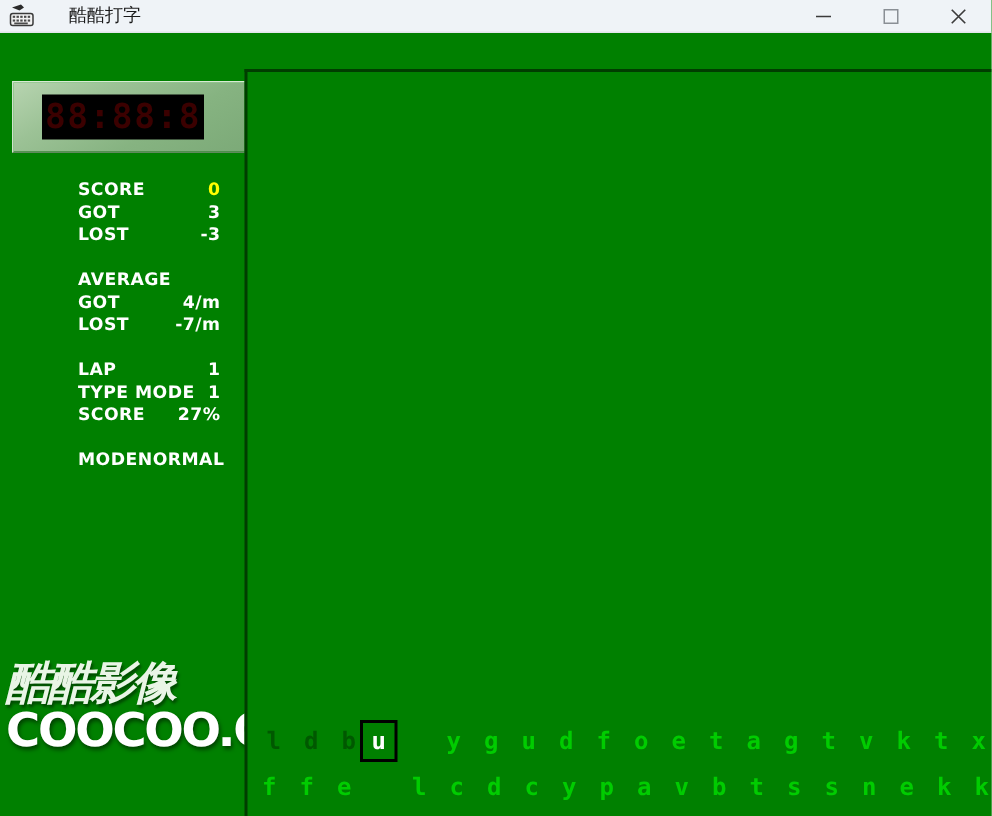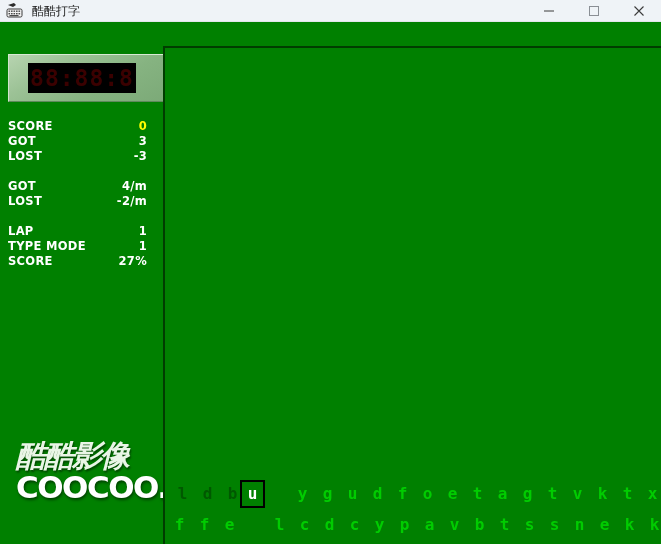--- a/index.html
+++ b/index.html
@@ -37,24 +37,24 @@
   }
   .title-icon {
     width: 22px;
     height: 22px;
     margin-left: 4px;
     position: relative;
     flex: none;
   }
   .title-icon svg { display: block; }
   .title-text {
-    font-family: Liberation Serif, serif;
+    font-family: Liberation Mono, monospace;
     font-size: 12px;
     color: #1a1a1a;
-    margin-left: 6px;
+    margin-left: 20px;
     line-height: 22px;
     white-space: nowrap;
   }
   .win-controls {
     position: absolute;
     right: 0; top: 0;
     height: 22px;
     display: flex;
   }
   .win-btn {
@@ -148,38 +148,39 @@
     top: 75px;
     width: 155px;
   }
   .stat-row {
     display: flex;
     justify-content: space-between;
     align-items: flex-start;
     height: 15px;
     padding: 0 8px 0 8px;
     box-sizing: border-box;
+    margin-left: 44px;
   }
   .stat-row .lbl,
   .stat-row .val {
     font-family: "DejaVu Sans", sans-serif;
     font-size: 11.5px;
     font-weight: bold;
     color: #ffffff;
     line-height: 15px;
     white-space: nowrap;
     letter-spacing: 0.3px;
   }
   .stat-row .val.accent { color: #ffff00; }
   .stat-gap { height: 15px; }
 
   
   .logo {
     position: absolute;
-    left: 16px;
+    left: 4px;
     top: 395px;
     width: 145px;
     height: 70px;
   }
   .logo-cn {
     font-family: "DejaVu Sans", sans-serif;
     font-size: 30px;
     font-weight: bold;
     color: #e9f5e6;
     letter-spacing: -2px;
@@ -305,45 +306,53 @@
         <span class="val">3</span>
       </div>
       <div class="stat-row">
         <span class="lbl">LOST</span>
         <span class="val">-3</span>
       </div>
 
       <div class="stat-gap"></div>
 
       <div class="stat-row">
+        <span class="lbl">AVERAGE</span>
+        <span class="val"></span>
+      </div>
+      <div class="stat-row">
         <span class="lbl">GOT</span>
         <span class="val">4/m</span>
       </div>
       <div class="stat-row">
         <span class="lbl">LOST</span>
-        <span class="val">-2/m</span>
+        <span class="val">-7/m</span>
       </div>
 
       <div class="stat-gap"></div>
 
       <div class="stat-row">
         <span class="lbl">LAP</span>
         <span class="val">1</span>
       </div>
       <div class="stat-row">
         <span class="lbl">TYPE MODE</span>
         <span class="val">1</span>
       </div>
       <div class="stat-row">
         <span class="lbl">SCORE</span>
         <span class="val">27%</span>
       </div>
 
       <div class="stat-gap"></div>
 
+      <div class="stat-row">
+        <span class="lbl">MODE</span>
+        <span class="val">NORMAL</span>
+      </div>
 
     </div>
 
     <div class="logo">
       <div class="logo-cn">酷酷影像</div>
       <div class="logo-en">COOCOO.CC</div>
     </div>
 
   </div>
 

